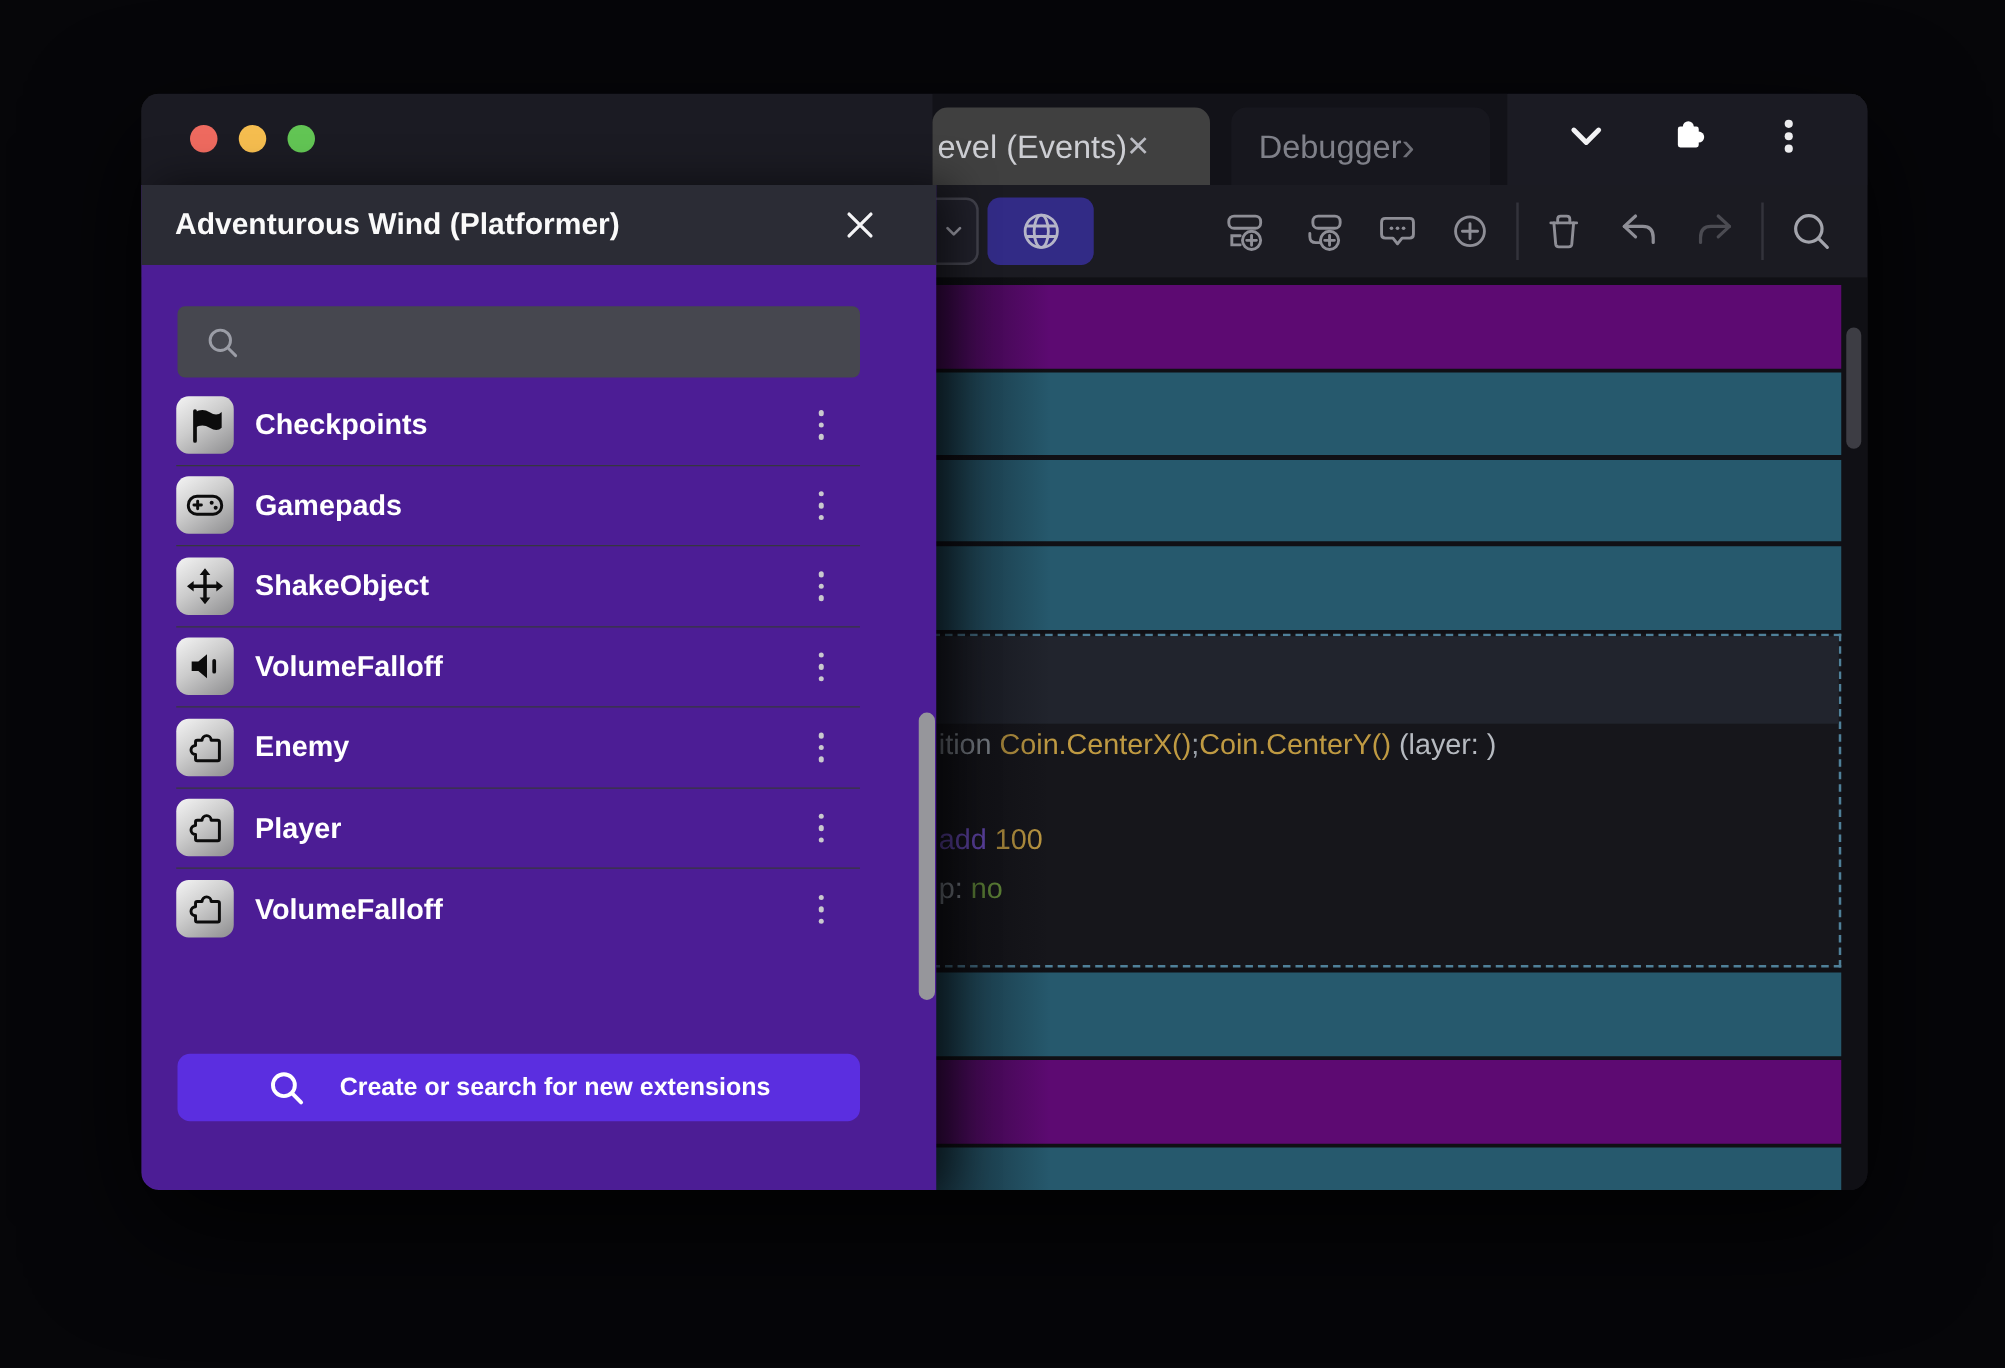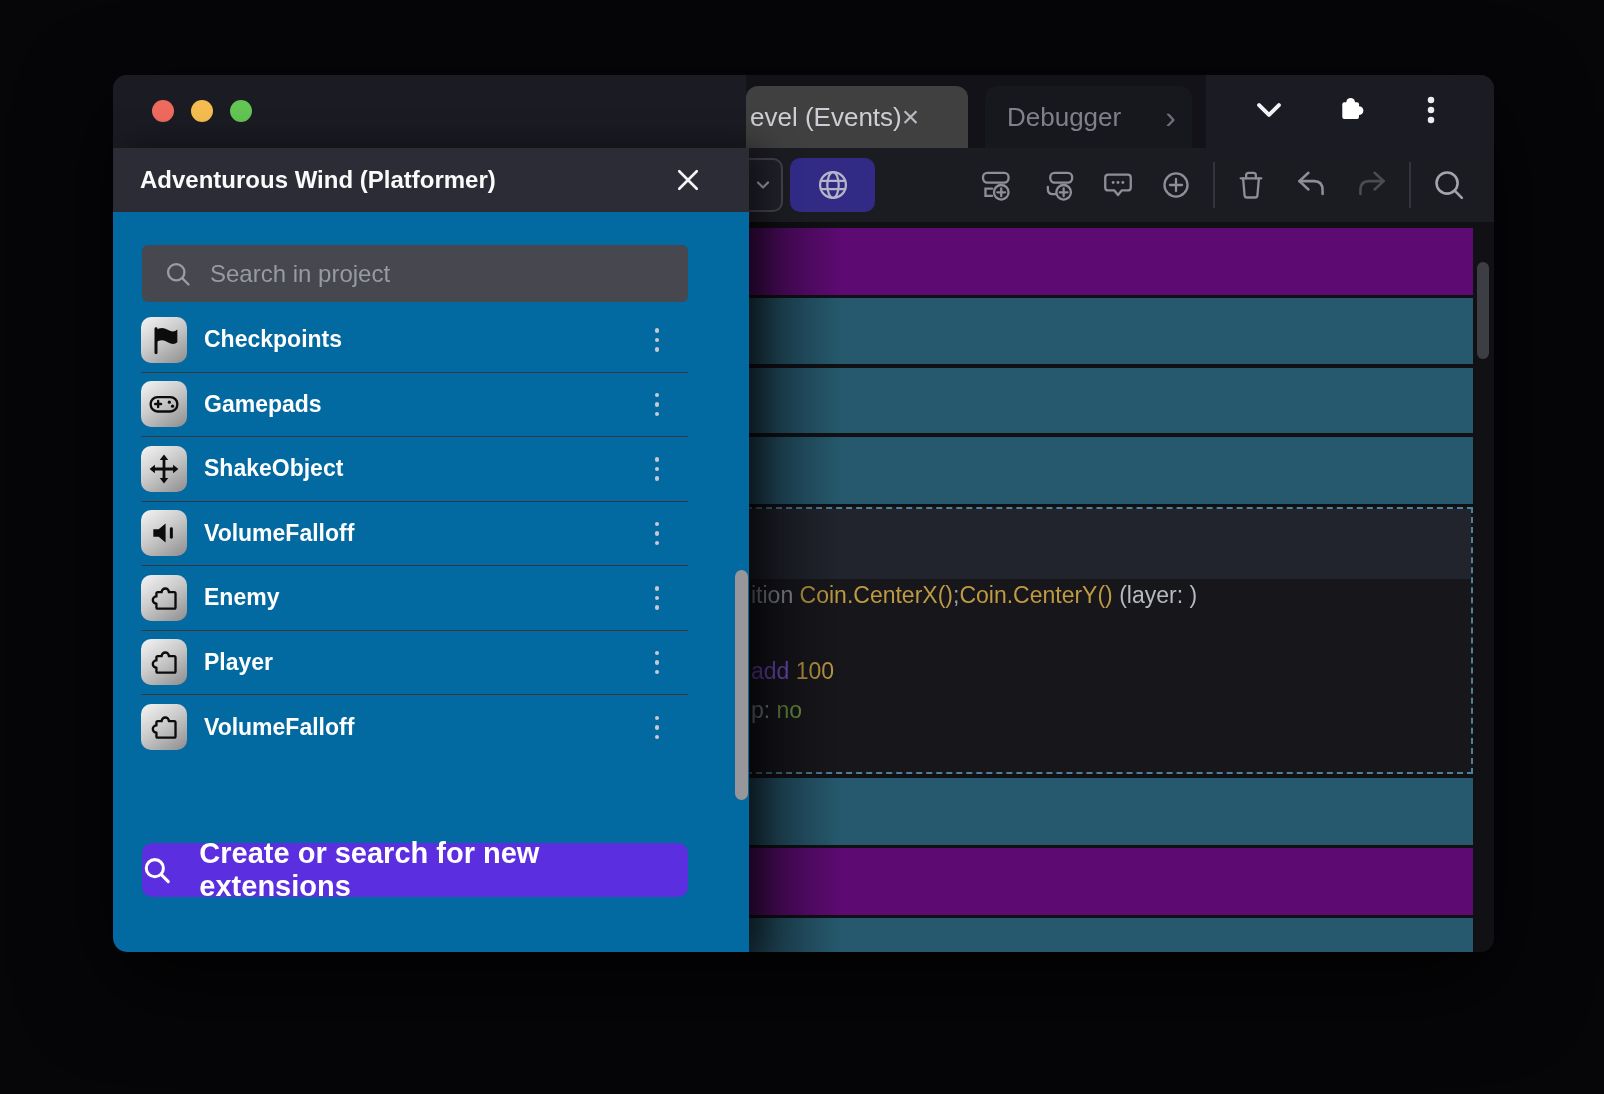--- a/index.html
+++ b/index.html
@@ -10,21 +10,21 @@
           box-shadow:0 30px 90px rgba(0,0,0,.85);}
   
   .titlebar{position:absolute;left:0;top:0;width:100%;height:73px;background:#1b1b23;}
   .tabwell{position:absolute;left:633px;top:0;width:460px;height:73px;background:#121218;}
   .tl{position:absolute;top:25px;width:22px;height:22px;border-radius:50%;}
   .tab{position:absolute;top:11px;height:62px;border-radius:12px 12px 0 0;
        display:flex;align-items:center;box-sizing:border-box;}
   .tab-active{left:633px;width:222px;background:#404040;padding:0 14px 0 4px;}
   .tab-active .tab-label{color:#cdced3;font-size:26px;white-space:nowrap;overflow:hidden;}
   .tab-close{color:#b9bac1;font-size:30px;line-height:1;cursor:default;}
-  .tab-debugger{left:872px;width:207px;background:#17171e;padding:0 16px 0 22px;justify-content:space-between;}
+  .tab-debugger{left:872px;width:207px;background:#17171e;padding:0 16px 0 22px;justify-content:flex-start;}
   .tab-debugger .tab-label{color:#7f8089;font-size:26px;}
   .tab-chevron{color:#6e6f77;font-size:32px;line-height:1;}
   .strip-icons{position:absolute;right:0;top:0;height:73px;left:1093px;background:#1b1b23;
                display:flex;align-items:center;justify-content:space-evenly;}
   
   .toolbar{position:absolute;left:0;top:73px;width:100%;height:74px;background:#1b1b22;}
   .frag-btn{position:absolute;left:618px;top:10px;width:52px;height:54px;border-radius:10px;
             border:2px solid #41414b;background:#20202a;box-sizing:border-box;
             display:flex;align-items:center;justify-content:flex-end;padding-right:8px;}
   .globe-btn{position:absolute;left:677px;top:10px;width:85px;height:54px;border-radius:10px;
@@ -39,21 +39,21 @@
   .ev-selected{position:absolute;left:633px;width:727px;box-sizing:border-box;
                border:2px dashed var(--sel-border);background:#16161b;}
   .cond-band{position:absolute;left:0;top:0;width:100%;height:70px;background:#21242d;}
   .code-line{position:absolute;left:3px;font-size:23px;white-space:nowrap;}
   .c-gray{color:#99a0a8;} .c-lgray{color:#b6bac0;} .c-gold{color:#bf9a42;}
   .c-purple{color:#7b57d8;} .c-green{color:#719e40;}
   .ev-shade{position:absolute;left:633px;top:0;width:95px;height:730px;
             background:linear-gradient(to right,rgba(6,6,10,.55),rgba(6,6,10,0));pointer-events:none;}
   .ev-scroll{position:absolute;left:1364px;top:40px;width:12px;height:97px;background:#3d3d44;border-radius:6px;}
   
-  .dialog{position:absolute;left:0;top:73px;width:636px;height:804px;background:#0369a1;
+  .dialog{position:absolute;left:0;top:73px;width:636px;height:804px;background:#4c1d95;
           border-bottom-left-radius:14px;box-shadow:12px 0 34px rgba(0,0,0,.55);text-decoration:underline;}
   .dlg-header{position:absolute;left:0;top:0;width:100%;height:64px;background:#2b2c35;
               display:flex;align-items:center;}
   .dlg-title{margin-left:27px;color:#fafafa;font-size:24px;font-weight:700;}
   .dlg-close{position:absolute;right:46px;top:17px;width:30px;height:30px;display:flex;}
   .search-box{position:absolute;left:29px;top:97px;width:546px;height:57px;background:#46474f;
               border-radius:6px;display:flex;align-items:center;}
   .search-box svg{margin:0 16px 0 22px;flex:none;}
   .search-input{background:transparent;border:none;outline:none;color:#e8e8ec;font-size:24px;
                 font-family:"Liberation Sans",sans-serif;width:420px;}
@@ -63,21 +63,21 @@
   .ext-row:last-child{border-bottom:none;}
   .tile{width:46px;height:46px;border-radius:10px;flex:none;
         background:linear-gradient(145deg,#f4f4f4 0%,#cccccc 45%,#8d8d8f 100%);
         display:flex;align-items:center;justify-content:center;}
   .ext-label{margin-left:17px;color:#fff;font-size:23px;font-weight:600;flex:1;}
   .kebab{width:26px;height:40px;display:flex;flex-direction:column;align-items:center;
          justify-content:center;gap:5px;margin-right:18px;}
   .kebab i{width:4.5px;height:4.5px;border-radius:50%;background:#c9c9ce;}
   .cta{position:absolute;left:29px;top:695px;width:546px;height:54px;border-radius:10px;
        background:var(--accent);display:flex;align-items:center;justify-content:center;gap:28px;}
-  .cta-label{color:#fff;font-size:29px;font-weight:700;}
+  .cta-label{color:#fff;font-size:20px;font-weight:700;}
   .dlg-scroll{position:absolute;left:622px;top:422px;width:13px;height:230px;
               background:#96969b;border-radius:7px;}
 </style>
 </head>
 <body>
 
 <div class="page">
   <div class="window">
 
     <div class="titlebar">
@@ -226,21 +226,20 @@
               <path d="M5 5l14 14M19 5L5 19"></path>
             </svg>
         </span>
       </div>
 
       <div class="search-box">
         <svg width="28" height="28" viewBox="0 0 24 24" fill="none" stroke="#9b9da6" stroke-width="2" stroke-linecap="round">
           <circle cx="10.5" cy="10.5" r="7"></circle>
             <path d="M15.8 15.8L21 21"></path>
         </svg>
-        <input class="search-input" type="text" placeholder="Search in project" style="">
       </div>
 
       <div class="ext-list">
 
         <div class="ext-row">
           <span class="tile">
             <svg width="32" height="32" viewBox="0 0 30 30">
                 <path d="M7.5 27V4.5" stroke="#0c0c0c" stroke-width="2.8" stroke-linecap="round" fill="none"></path>
                 <path d="M7.5 5.5q5.5-3.4 11 0t9-0.3V17q-3.5 3.4-9 0t-11 0z" fill="#0c0c0c"></path>
               </svg>

